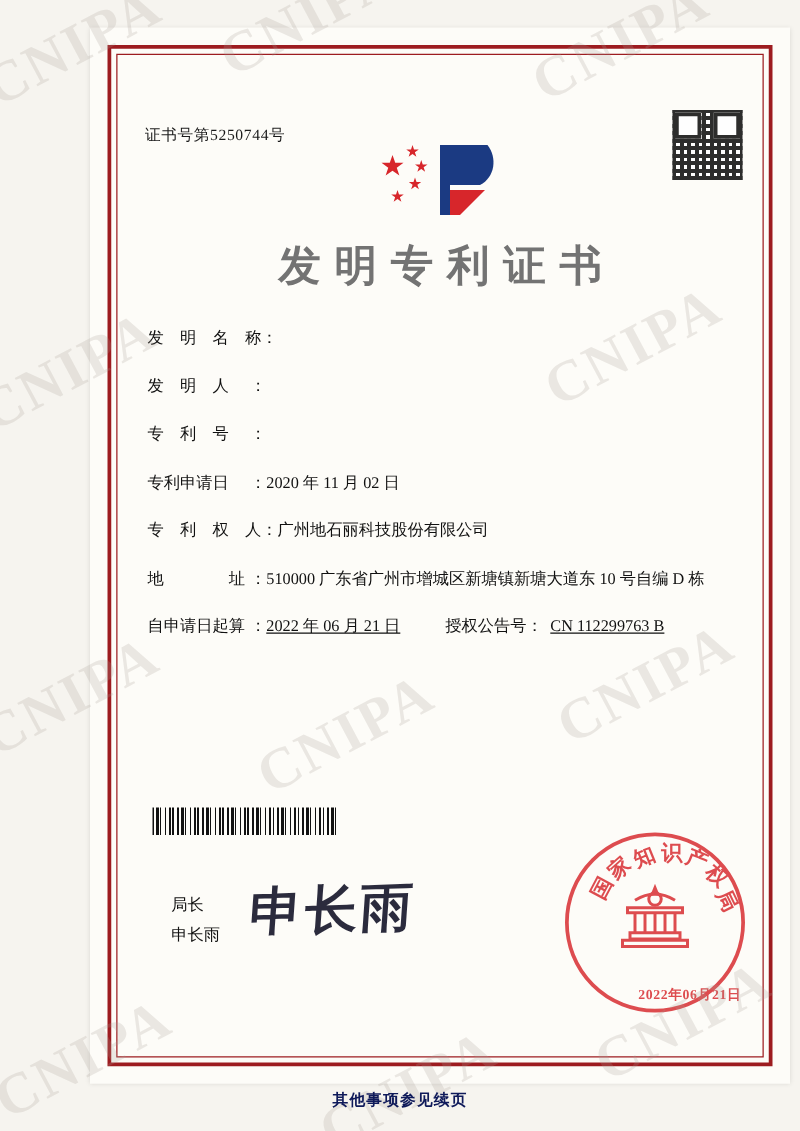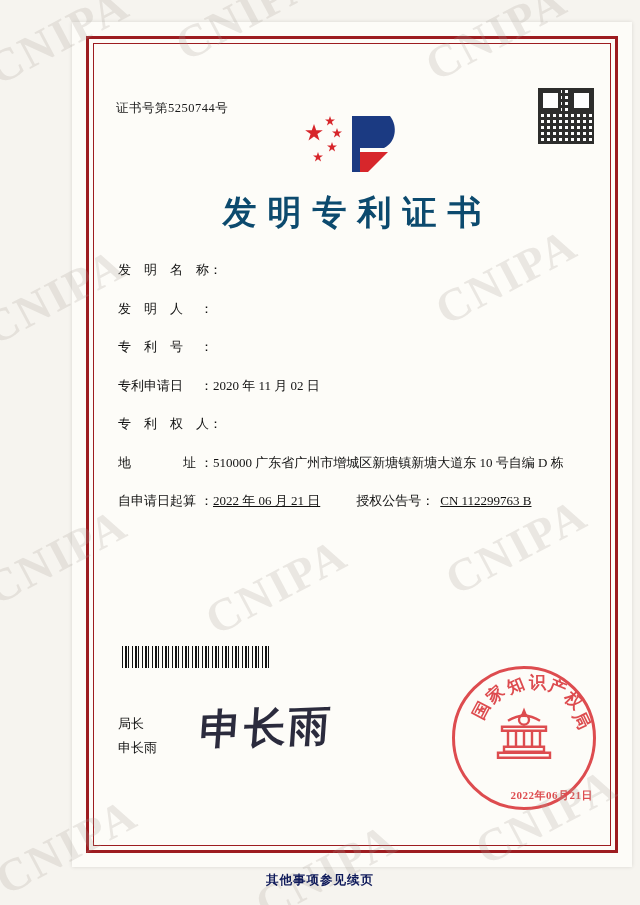--- a/index.html
+++ b/index.html
@@ -109,21 +109,21 @@
   
   .title {
     position: absolute;
     left: 0;
     right: 0;
     top: 168px;
     text-align: center;
     font-size: 34px;
     font-weight: bold;
     letter-spacing: 11px;
-    color: #0c4a6e;
+    color: #737373;
     font-family: "DejaVu Serif", serif;
     text-indent: 11px;
   }
 
   
   .fields {
     position: absolute;
     left: 46px;
     right: 40px;
     top: 238px;
@@ -184,21 +184,21 @@
     background:
       repeating-linear-gradient(90deg,
         #111 0 1px, transparent 1px 3px,
         #111 3px 5px, transparent 5px 6px,
         #111 6px 7px, transparent 7px 10px);
   }
 
   
   .sig-block {
     position: absolute;
-    left: 46px;
+    left: 65px;
     top: 690px;
     font-size: 13px;
     line-height: 1.85;
     color: #111;
   }
   .signature {
     position: absolute;
     left: 128px;
     top: 678px;
     font-size: 42px;
@@ -318,20 +318,21 @@
       <span class="field-colon">：</span>
     </div>
     <div class="field-row">
       <span class="field-label">专利申请日</span>
       <span class="field-colon">：</span>
       <span class="field-value">2020 年 11 月 02 日</span>
     </div>
     <div class="field-row">
       <span class="field-label">专　利　权　人</span>
       <span class="field-colon">：</span>
+      <span class="field-value">广州地石丽科技股份有限公司</span>
     </div>
     <div class="field-row">
       <span class="field-label">地　　　　址</span>
       <span class="field-colon">：</span>
       <span class="field-value">510000 广东省广州市增城区新塘镇新塘大道东 10 号自编 D 栋</span>
     </div>
     <div class="field-row two-col">
       <span class="field-label">自申请日起算</span>
       <span class="field-colon">：</span>
       <span class="field-value">2022 年 06 月 21 日</span>

